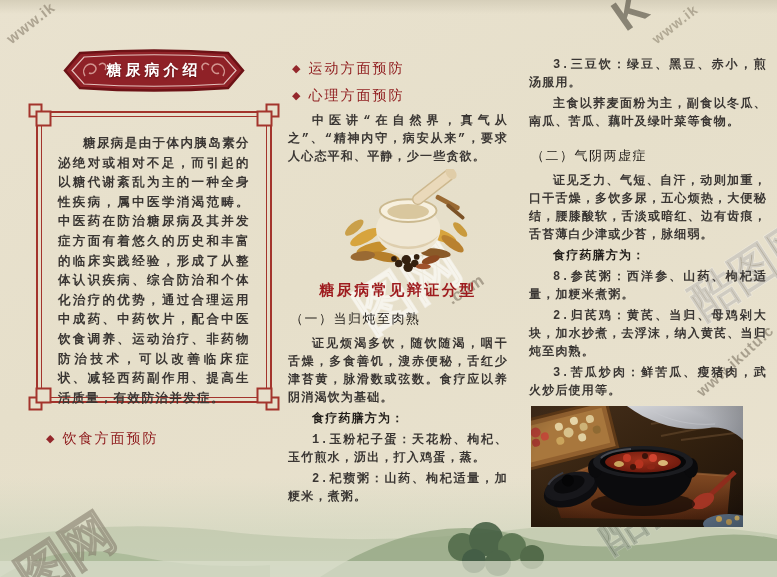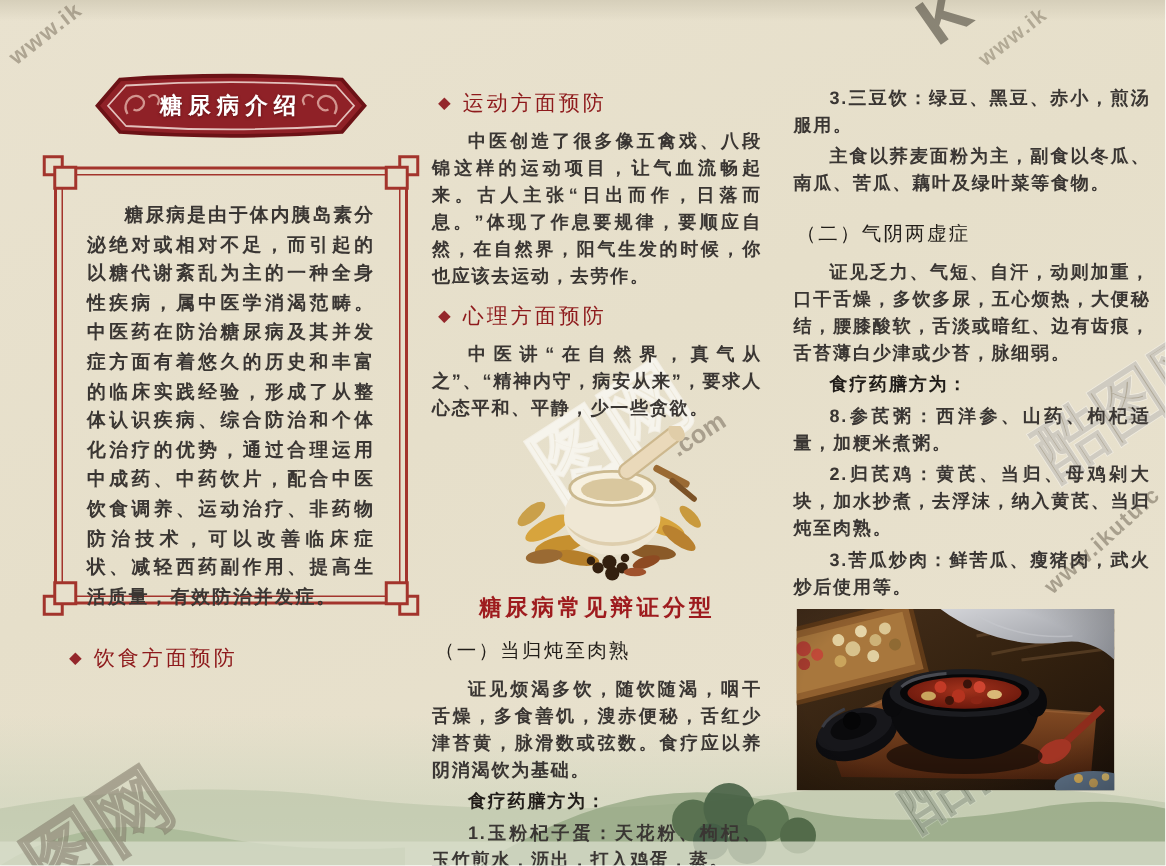--- a/index.html
+++ b/index.html
@@ -11,21 +11,21 @@
   #stage::before{
     content:""; position:absolute; left:0; top:0; right:0; height:14px;
     background:linear-gradient(#d6cfba,rgba(214,207,186,0)); pointer-events:none;
   }
   
   .col{position:absolute; color:#3a3633; font-weight:600;}
   .col1{left:36px; top:45px; width:236px;}
   .col2{left:288px; top:48px; width:220px;}
   .col3{left:529px; top:56px; width:238px;}
   .body{font-size:12px; line-height:18px; letter-spacing:1.2px; text-align:justify; margin:0 0 3px 0;}
-  .ind{text-indent:2em;}
+  .ind{text-indent:2em;font-family:Liberation Mono, monospace;}
   .sec-h{color:#8e1a1c; font-size:14px; font-weight:normal; letter-spacing:2px; margin:12px 0 7px 10px;}
   .bullet{color:#94272b; font-size:11px; margin-right:6px; vertical-align:1px;}
   .sub-h{color:#211d19; font-size:13px; font-weight:normal; letter-spacing:1.5px; margin:8px 0 7px 2px;}
   .recipe-intro{font-weight:bold; color:#211d19;}
   
   .banner{position:relative; width:198px; height:47px; margin:2px auto 0;}
   .banner svg{position:absolute; inset:0;}
   .banner-text{
     position:absolute; inset:0; display:flex; align-items:center; justify-content:center;
     color:#ffffff; font-size:15px; font-weight:bold; letter-spacing:4px;
@@ -146,21 +146,20 @@
     </div>
 
     <div class="diet">
       <h3 class="sec-h"><span class="bullet">◆</span><span>饮食方面预防</span></h3>
     </div>
   </section>
 
   <section class="col col2">
 
     <h3 class="sec-h"><span class="bullet">◆</span><span>运动方面预防</span></h3>
-    <p class="body ind">中医创造了很多像五禽戏、八段锦这样的运动项目，让气血流畅起来。古人主张“日出而作，日落而息。”体现了作息要规律，要顺应自然，在自然界，阳气生发的时候，你也应该去运动，去劳作。</p>
 
     <h3 class="sec-h" style="margin-top:9px;"><span class="bullet">◆</span><span>心理方面预防</span></h3>
     <p class="body ind">中医讲“在自然界，真气从之”、“精神内守，病安从来”，要求人心态平和、平静，少一些贪欲。</p>
 
     <div class="mortar">
       <svg viewBox="0 0 150 110" width="150" height="104" aria-hidden="true">
         <g>
           <ellipse cx="26" cy="72" rx="17" ry="6" fill="#d7a43d" transform="rotate(-28 26 72)"></ellipse>
           <ellipse cx="35" cy="84" rx="18" ry="6" fill="#c6902f" transform="rotate(-14 35 84)"></ellipse>
           <ellipse cx="15" cy="62" rx="12" ry="5" fill="#caa04a" transform="rotate(-40 15 62)"></ellipse>

